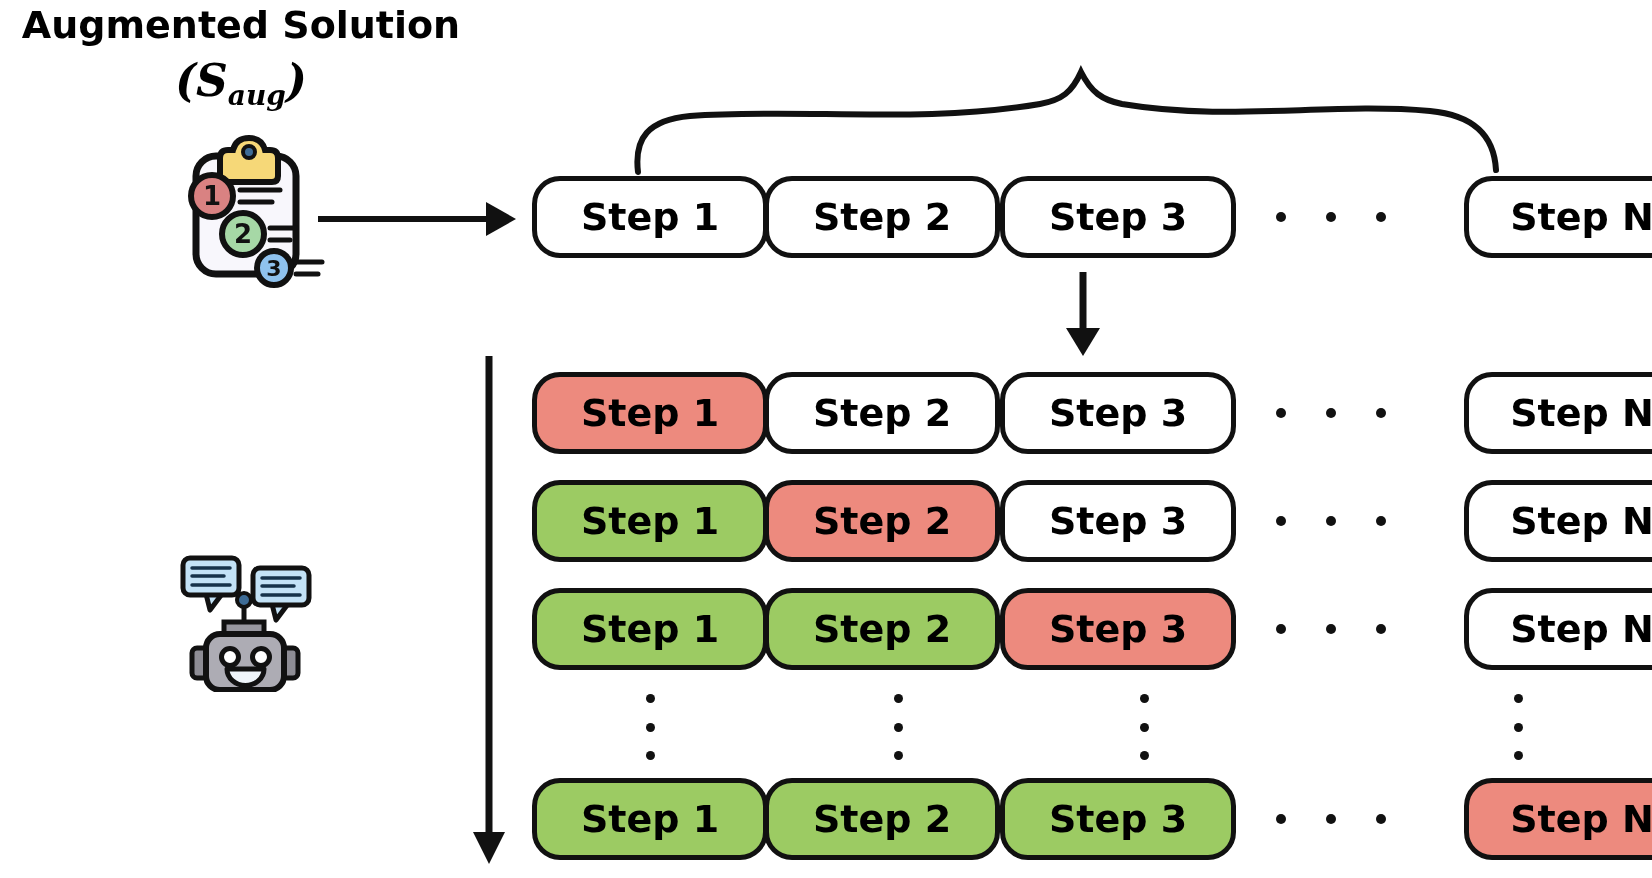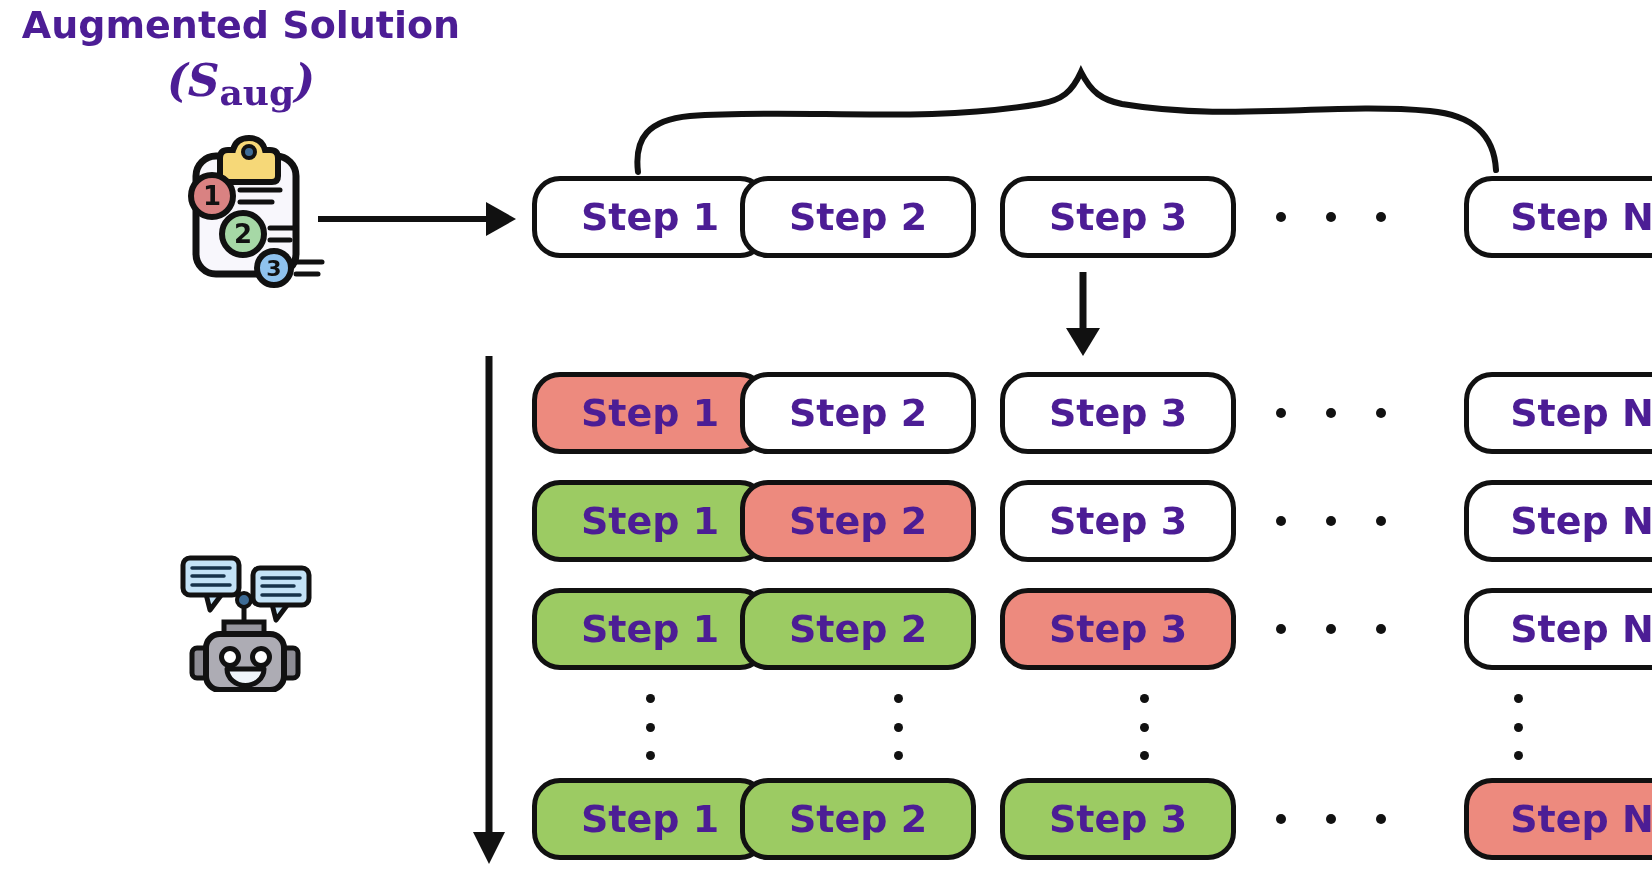--- a/index.html
+++ b/index.html
@@ -1,35 +1,35 @@
 <!DOCTYPE html>
 <html><head>
 <meta charset="utf-8">
 <style>
   html,body{margin:0;padding:0;background:#fff;}
   .canvas{position:relative;width:1652px;height:878px;background:#ffffff;overflow:hidden;
-          font-family:"DejaVu Sans",sans-serif;color:#4c1d95;}
+          font-family:"DejaVu Sans",sans-serif;color:#000000;}
 
   
   .hdr{position:absolute;left:0;top:6;width:482px;text-align:center;
        font-size:38px;font-weight:700;line-height:1.35;}
   .hdr .math{font-family:"DejaVu Serif",serif;font-style:italic;font-size:44px;}
-  .hdr sub{font-size:36px;font-family:"DejaVu Serif",serif;}
+  .hdr sub{font-size:28px;font-style:italic;font-family:"DejaVu Serif",serif;}
   .review-lbl{position:absolute;left:0;top:424;width:490px;text-align:center;
        font-size:38px;font-weight:700;line-height:1.5;}
 
   
   .step{position:absolute;width:236px;height:82px;box-sizing:border-box;
         border:5px solid #111;border-radius:28px;background:#fff;
         display:flex;align-items:center;justify-content:center;
         font-size:38px;font-weight:700;}
   .step.accepted{background:#9CCB63;}
   .step.rejected{background:#ED8A7E;}
   .step.pending{background:#ffffff;}
-  .c1{left:532px}.c2{left:740px}.c3{left:1000px}.cN{left:1464px}
+  .c1{left:532px}.c2{left:764px}.c3{left:1000px}.cN{left:1464px}
   .rT{top:176px}.r1{top:372px}.r2{top:480px}.r3{top:588px}.r4{top:778px}
 
   
   .hdots{position:absolute;width:110px;display:flex;justify-content:space-between;
          align-items:center;left:1276px;}
   .hdots i{width:10px;height:10px;border-radius:50%;background:#111;display:block;}
   .hT{top:212px}.h1{top:408px}.h2{top:516px}.h3{top:624px}.h4{top:814px}
   .vdots{position:absolute;height:66px;width:10px;top:694px;
          display:flex;flex-direction:column;justify-content:space-between;}
   .vdots i{width:9px;height:9px;border-radius:50%;background:#111;display:block;}

